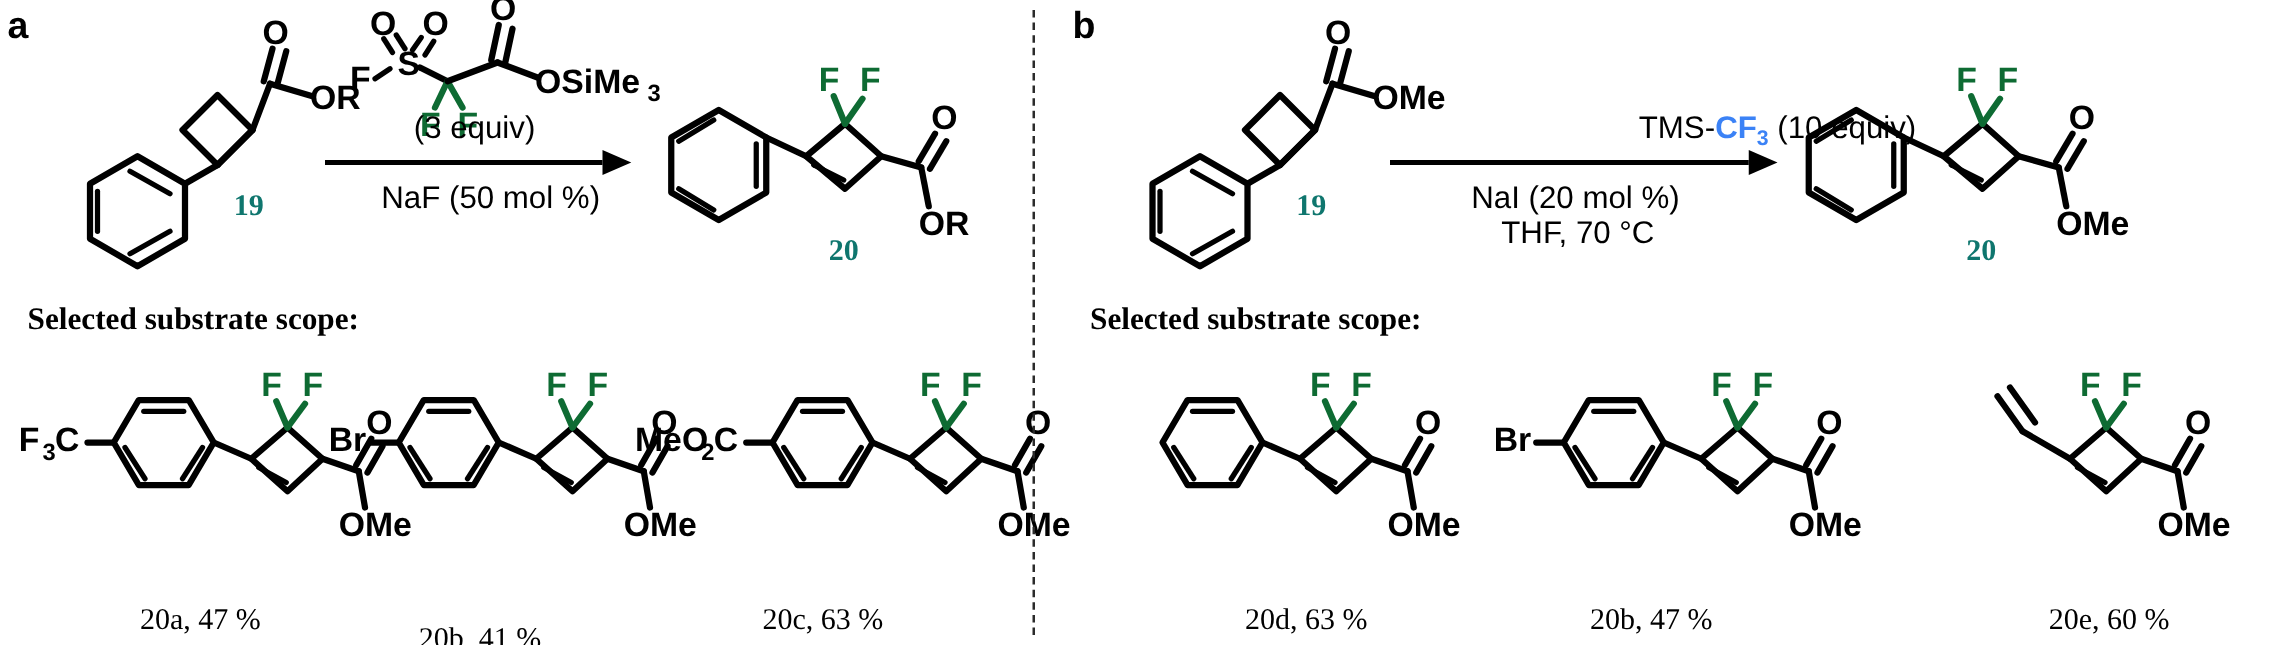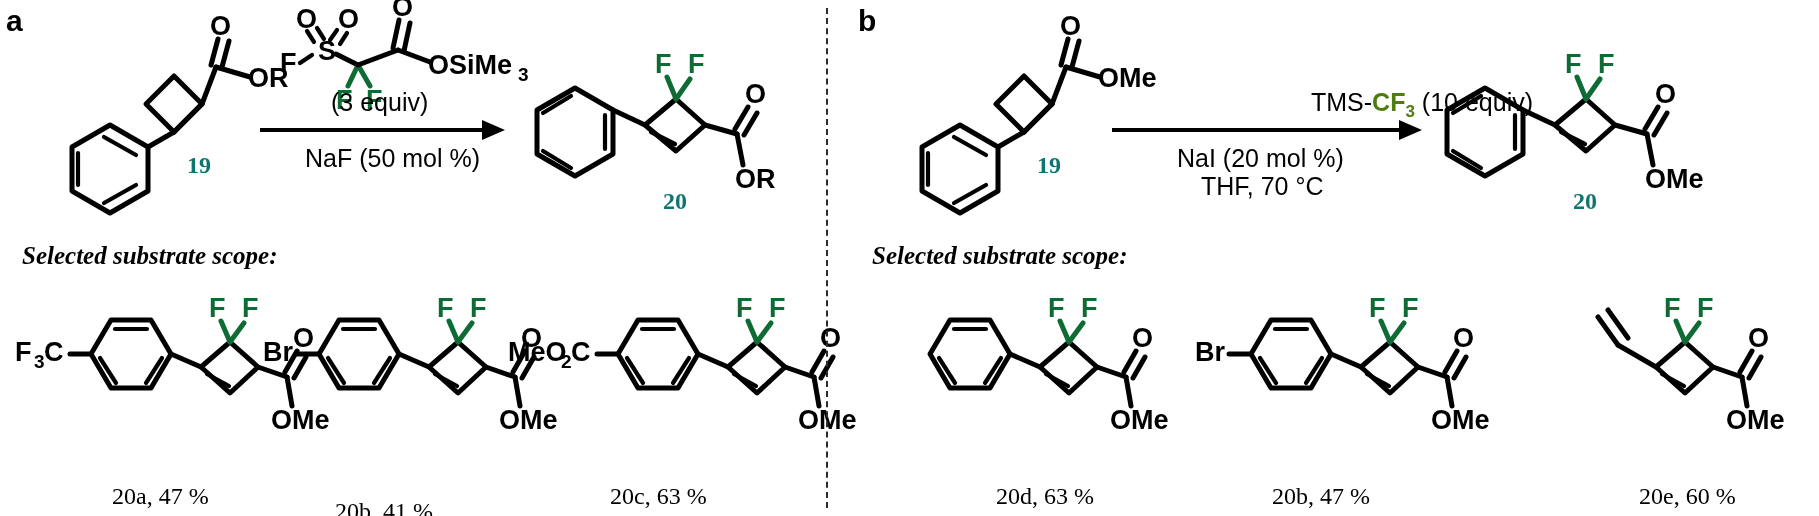--- a/index.html
+++ b/index.html
@@ -12,33 +12,33 @@
   .panel-letter{
     position:absolute;font-family:"Liberation Sans",sans-serif;
     font-weight:bold;font-size:30px;color:#000;line-height:1;
   }
   .divider{
     position:absolute;top:8px;bottom:8px;left:826px;width:0;
     border-left:2.5px dashed #2b2b2b;
   }
   .scope-head{
     position:absolute;font-family:"Liberation Serif",serif;
-    font-weight:bold;font-style:italic;font-size:25px;color:#000;
+    font-weight:bold;font-size:25px;color:#000;
     white-space:nowrap;
   }
   .prod-label{
     position:absolute;font-family:"Liberation Serif",serif;
     font-size:24px;color:#000;white-space:nowrap;
   }
   .prod-label b{font-weight:normal;}
   .cond{
     position:absolute;font-family:"Liberation Sans",sans-serif;
     font-size:25px;color:#000;white-space:nowrap;text-align:center;
   }
-  .cond .grn{color:#4d7c0f;font-weight:bold;text-align:center;}
+  .cond .grn{color:#3b82f6;font-weight:bold;text-align:center;}
   .cond sub{font-size:0.68em;}
   .cmpd-num{
     position:absolute;font-family:"Liberation Serif",serif;
     font-weight:bold;font-size:24px;color:#0f766e;
   }
   svg{position:absolute;overflow:visible;}
   .bond{stroke:#000;stroke-width:5;fill:none;stroke-linecap:round;stroke-linejoin:round;}
   .bond-thin{stroke:#000;stroke-width:4.2;fill:none;stroke-linecap:round;stroke-linejoin:round;}
   .fbond{stroke:#0e6b33;stroke-width:5;fill:none;stroke-linecap:round;}
   .dbond{stroke:#000;stroke-width:4.2;fill:none;stroke-linecap:round;}

